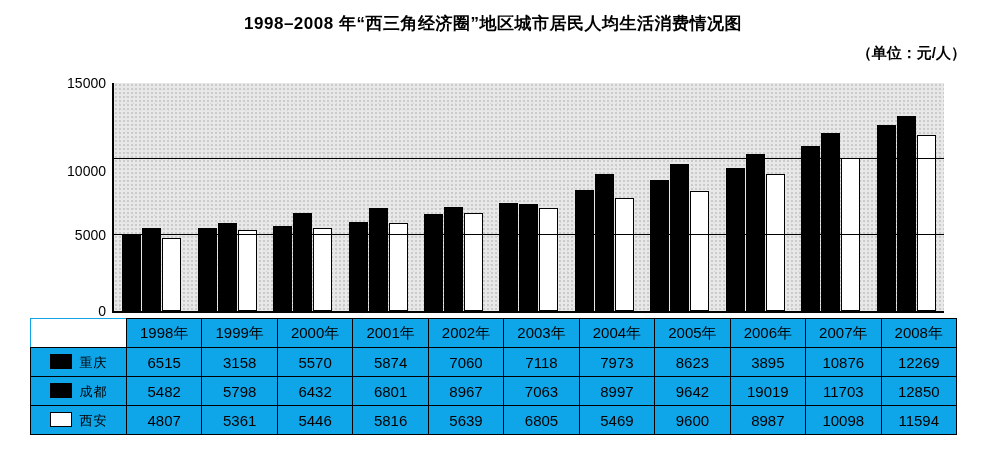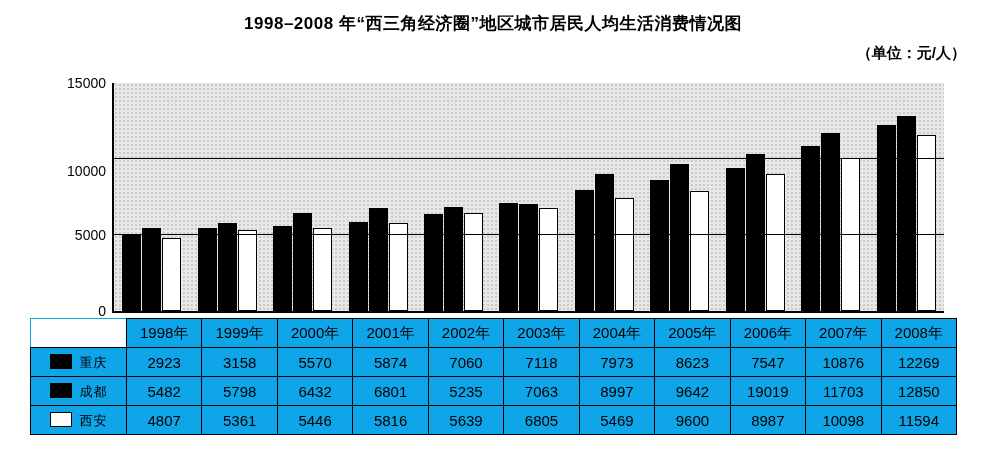--- a/index.html
+++ b/index.html
@@ -281,39 +281,39 @@
             <th>2004年</th>
             <th>2005年</th>
             <th>2006年</th>
             <th>2007年</th>
             <th>2008年</th>
           </tr>
       </thead>
       <tbody id="body-rows">
           <tr>
             <td class="legend-cell"><span class="swatch solid"></span><span class="legend-name">重庆</span></td>
-            <td>2923</td>
+            <td>6515</td>
             <td>3158</td>
             <td>5570</td>
             <td>5874</td>
             <td>7060</td>
             <td>7118</td>
             <td>7973</td>
             <td>8623</td>
-            <td>7547</td>
+            <td>3895</td>
             <td>10876</td>
             <td>12269</td>
           </tr>
           <tr>
             <td class="legend-cell"><span class="swatch solid"></span><span class="legend-name">成都</span></td>
             <td>5482</td>
             <td>5798</td>
             <td>6432</td>
             <td>6801</td>
-            <td>5235</td>
+            <td>8967</td>
             <td>7063</td>
             <td>8997</td>
             <td>9642</td>
             <td>19019</td>
             <td>11703</td>
             <td>12850</td>
           </tr>
           <tr>
             <td class="legend-cell"><span class="swatch hollow"></span><span class="legend-name">西安</span></td>
             <td>4807</td>

